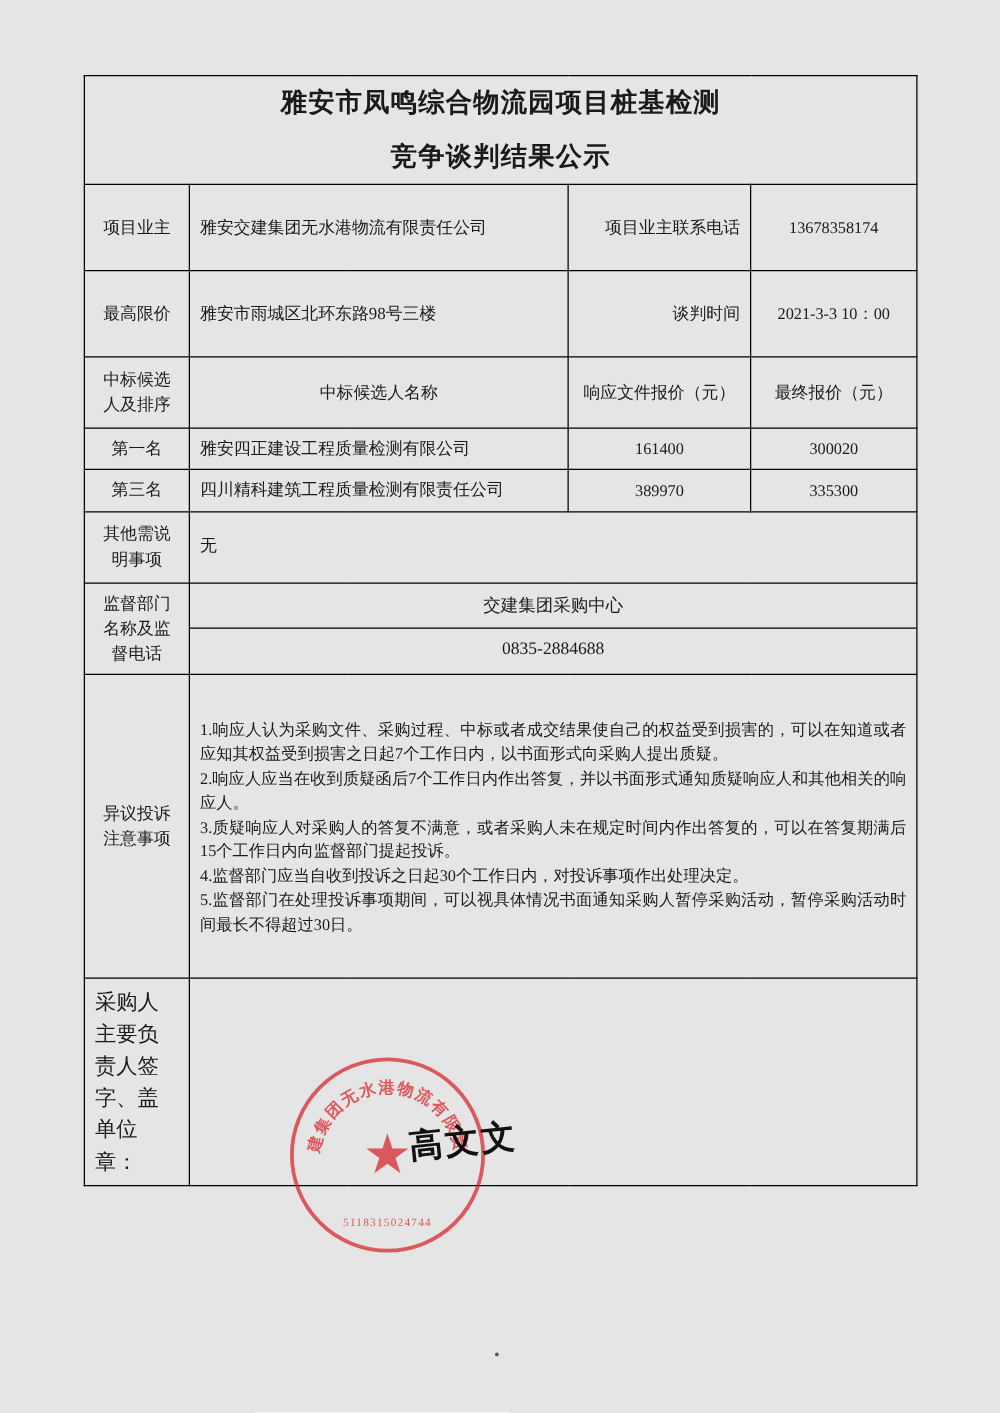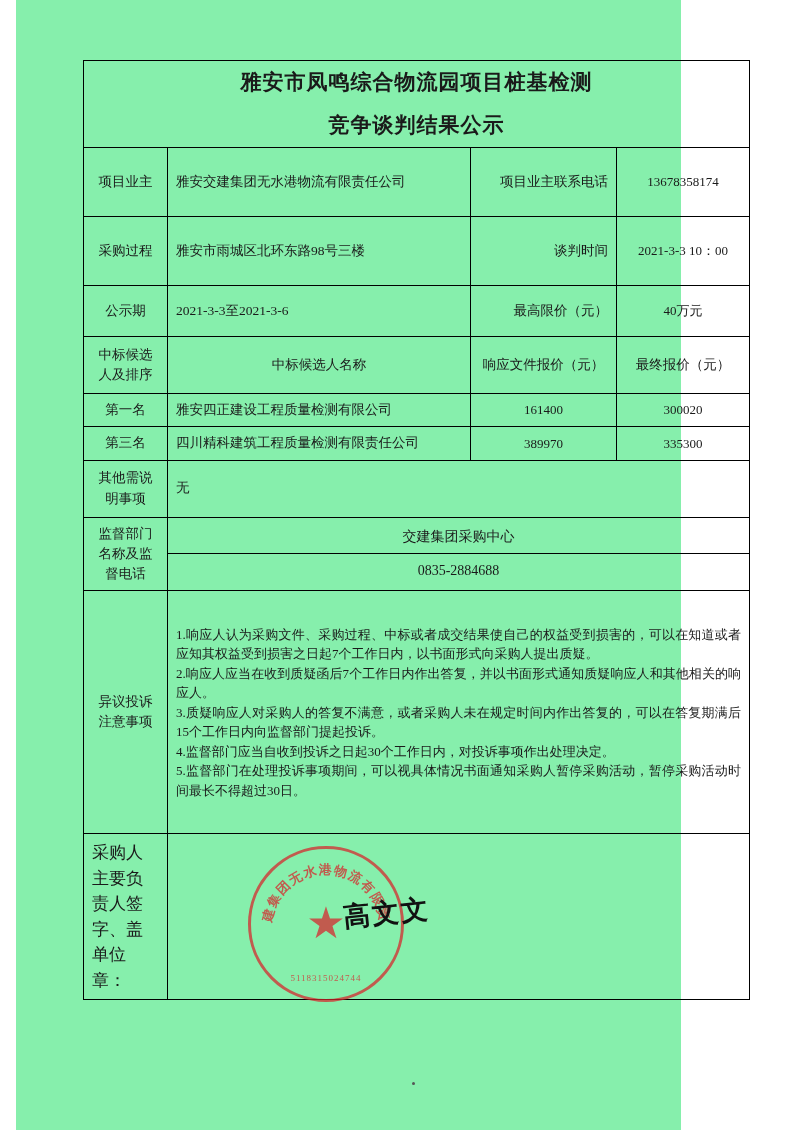--- a/index.html
+++ b/index.html
@@ -10,24 +10,24 @@
   body {
     width: 800px;
     height: 1130px;
     font-family: "Liberation Serif", "DejaVu Serif", serif;
     color: #1a1a1a;
     position: relative;
     overflow: hidden;
   }
   .page {
     position: absolute;
-    left: 16px; top: 0;
-    width: 665px;
+    left: 0; top: 0;
+    width: 800px;
     height: 1130px;
-    background: #86efac;
+    background: #e5e5e5;
   }
   .doc-table {
     position: absolute;
     left: 67px;
     top: 60px;
     width: 666px;
     border-collapse: collapse;
     table-layout: fixed;
     font-size: 13px;
   }
@@ -202,32 +202,26 @@
 
 
       <tr>
         <td class="label tall">项目业主</td>
         <td class="value" colspan="2">雅安交建集团无水港物流有限责任公司</td>
         <td class="label-left label">项目业主联系电话</td>
         <td class="center">13678358174</td>
       </tr>
 
       <tr>
-        <td class="label tall">采购过程</td>
+        <td class="label tall">最高限价</td>
         <td class="value" colspan="2">雅安市雨城区北环东路98号三楼</td>
         <td class="label-left label">谈判时间</td>
         <td class="center">2021-3-3 10：00</td>
       </tr>
 
-      <tr>
-        <td class="label" style="height:38px">公示期</td>
-        <td class="value" colspan="2">2021-3-3至2021-3-6</td>
-        <td class="label-left label">最高限价（元）</td>
-        <td class="center">40万元</td>
-      </tr>
 
       <tr>
         <td class="cand-head" style="height:44px">中标候选人及排序</td>
         <td class="cand-head" colspan="2">中标候选人名称</td>
         <td class="cand-head">响应文件报价（元）</td>
         <td class="cand-head">最终报价（元）</td>
       </tr>
 
       <tr>
         <td class="rank-label">第一名</td>

